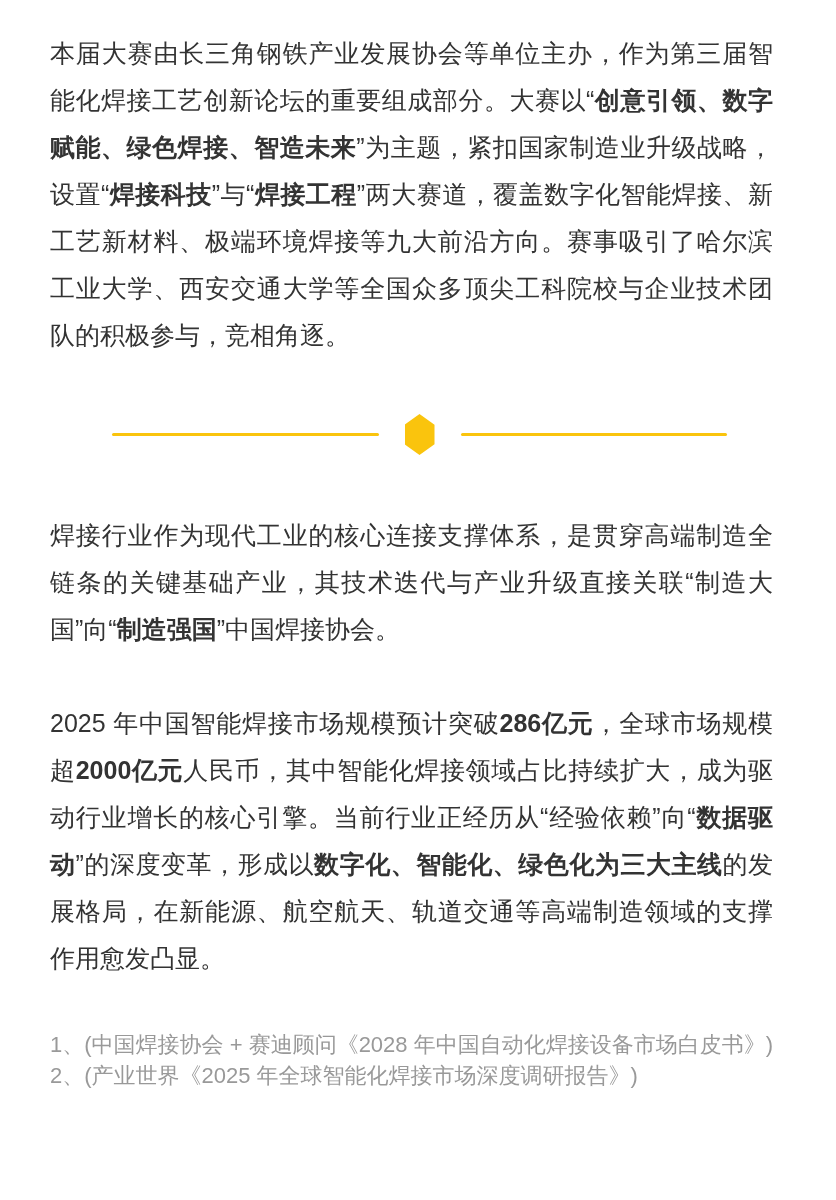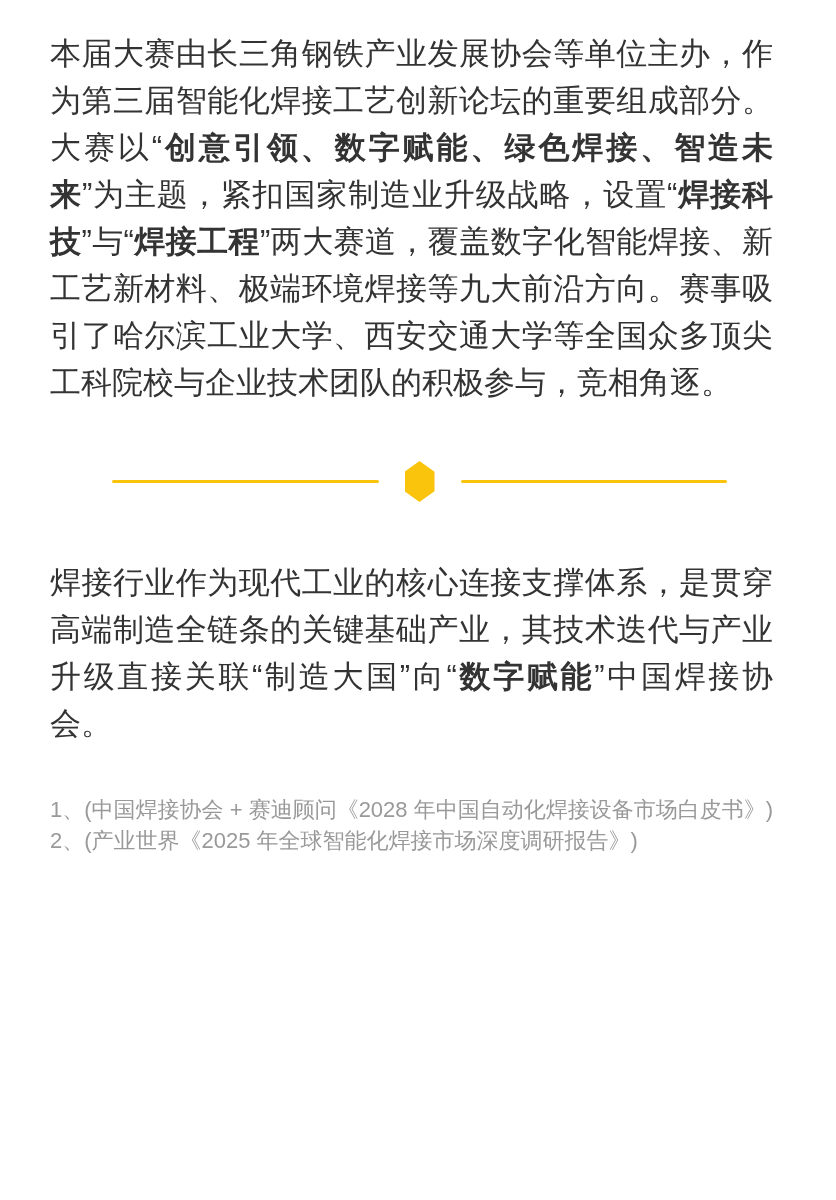--- a/index.html
+++ b/index.html
@@ -14,21 +14,21 @@
     width: 836px;
     height: 1200px;
     overflow: hidden;
     background: var(--bg);
     font-family: "Liberation Sans", "DejaVu Sans", sans-serif;
   }
   .page {
     padding: 30px 47px 0 50px;
   }
   .para {
-    font-size: 31px;
+    font-size: 25px;
     line-height: 47px;
     color: var(--text);
     margin: 0 16px 47px 0;
     text-align: justify;
     font-weight: 400;
   }
   .para b {
     font-weight: 700;
     color: var(--text);
   }
@@ -64,21 +64,22 @@
 <div class="page">
 
   <p class="para"><span>本届大赛由长三角钢铁产业发展协会等单位主办，作为第三届智能化焊接工艺创新论坛的重要组成部分。大赛以“</span><b>创意引领、数字赋能、绿色焊接、智造未来</b><span>”为主题，紧扣国家制造业升级战略，设置“</span><b>焊接科技</b><span>”与“</span><b>焊接工程</b><span>”两大赛道，覆盖数字化智能焊接、新工艺新材料、极端环境焊接等九大前沿方向。赛事吸引了哈尔滨工业大学、西安交通大学等全国众多顶尖工科院校与企业技术团队的积极参与，竞相角逐。</span></p>
 
   <div class="divider">
     <span class="line"></span>
     <span class="hex"></span>
     <span class="line"></span>
   </div>
 
-  <p class="para"><span>焊接行业作为现代工业的核心连接支撑体系，是贯穿高端制造全链条的关键基础产业，其技术迭代与产业升级直接关联“制造大国”向“</span><b>数字赋能</b><span>”中国焊接协会。</span></p>
+  <p class="para"><span>焊接行业作为现代工业的核心连接支撑体系，是贯穿高端制造全链条的关键基础产业，其技术迭代与产业升级直接关联“制造大国”向“</span><b>制造强国</b><span>”中国焊接协会。</span></p>
 
+  <p class="para"><span>2025 年中国智能焊接市场规模预计突破</span><b>286亿元</b><span>，全球市场规模超</span><b>2000亿元</b><span>人民币，其中智能化焊接领域占比持续扩大，成为驱动行业增长的核心引擎。当前行业正经历从“经验依赖”向“</span><b>数据驱动</b><span>”的深度变革，形成以</span><b>数字化、智能化、绿色化为三大主线</b><span>的发展格局，在新能源、航空航天、轨道交通等高端制造领域的支撑作用愈发凸显。</span></p>
 
   <div class="source">
     <div class="source-line">1、(中国焊接协会 + 赛迪顾问《2028 年中国自动化焊接设备市场白皮书》)</div>
     <div class="source-line">2、(产业世界《2025 年全球智能化焊接市场深度调研报告》)</div>
   </div>
 
 </div>
 
 </body></html>

